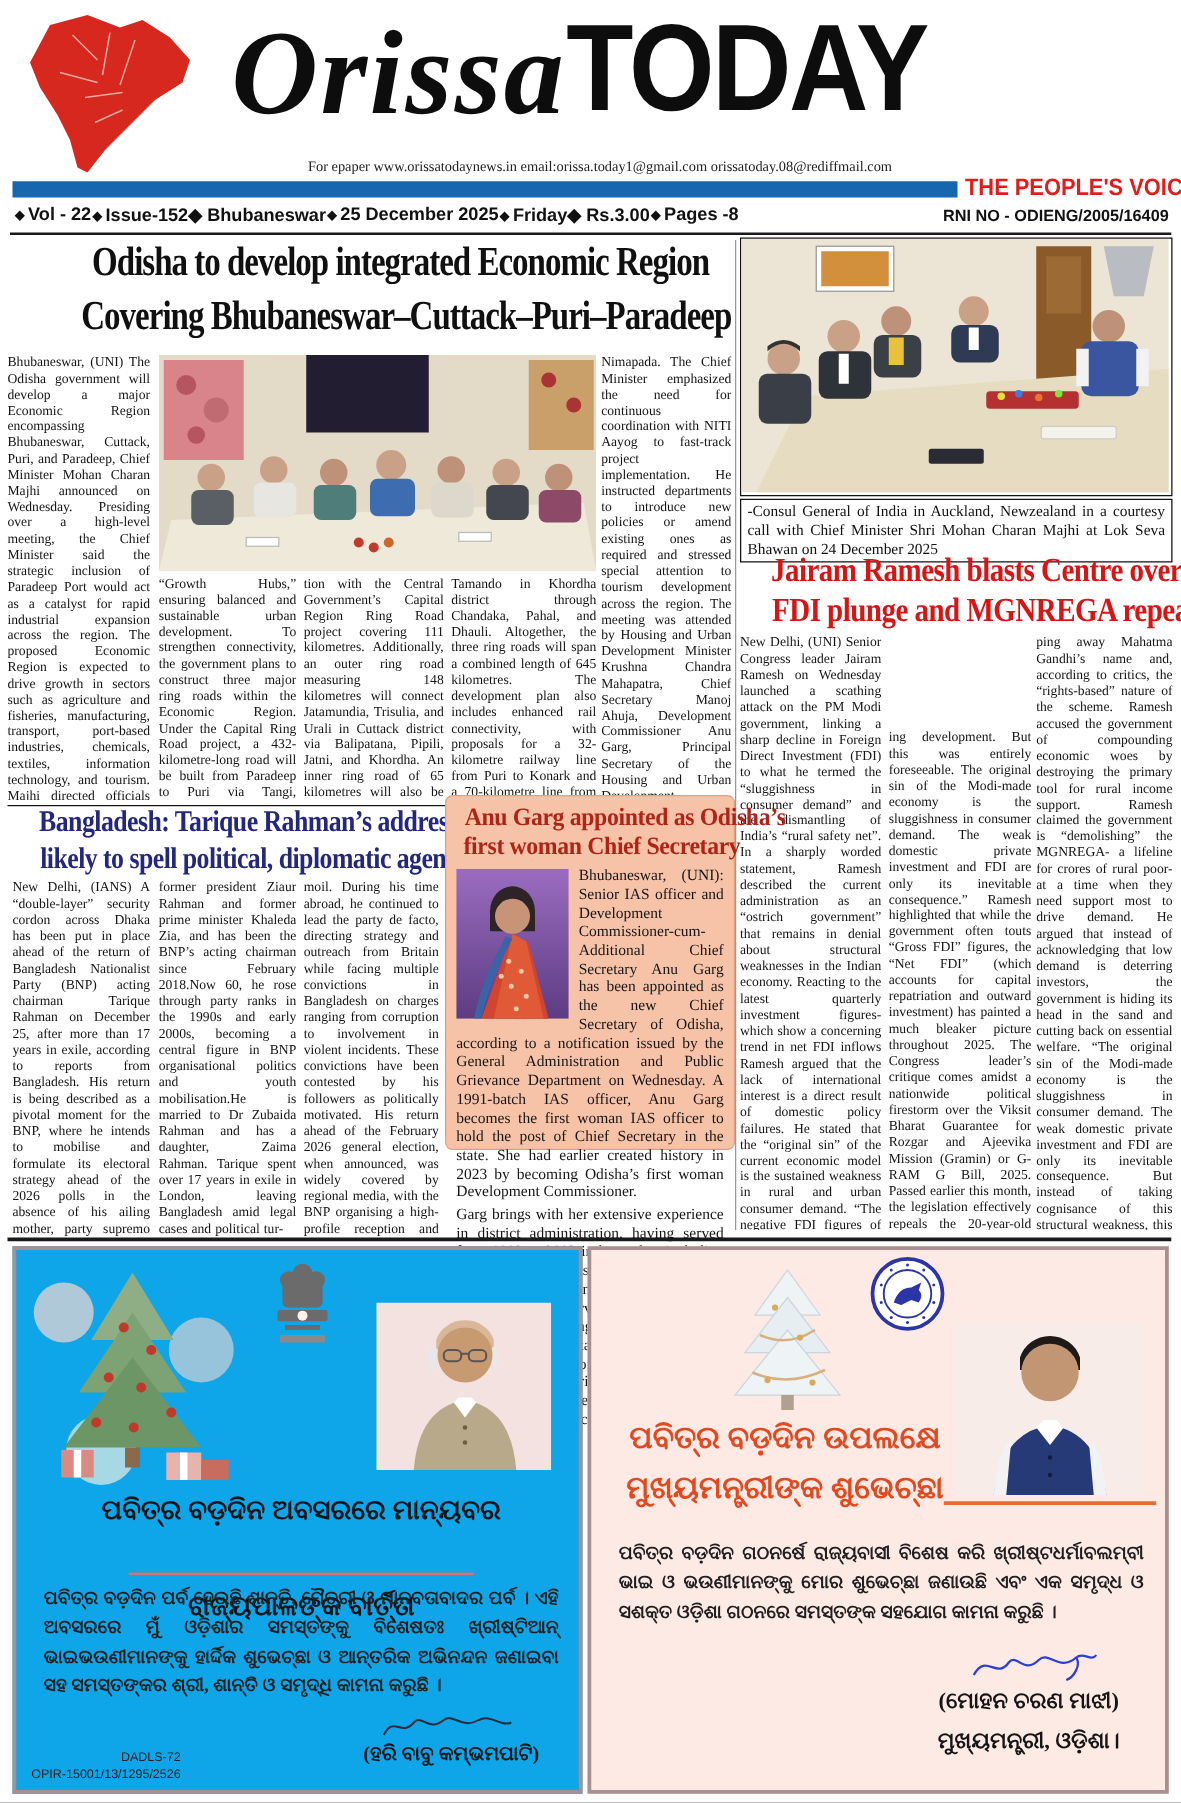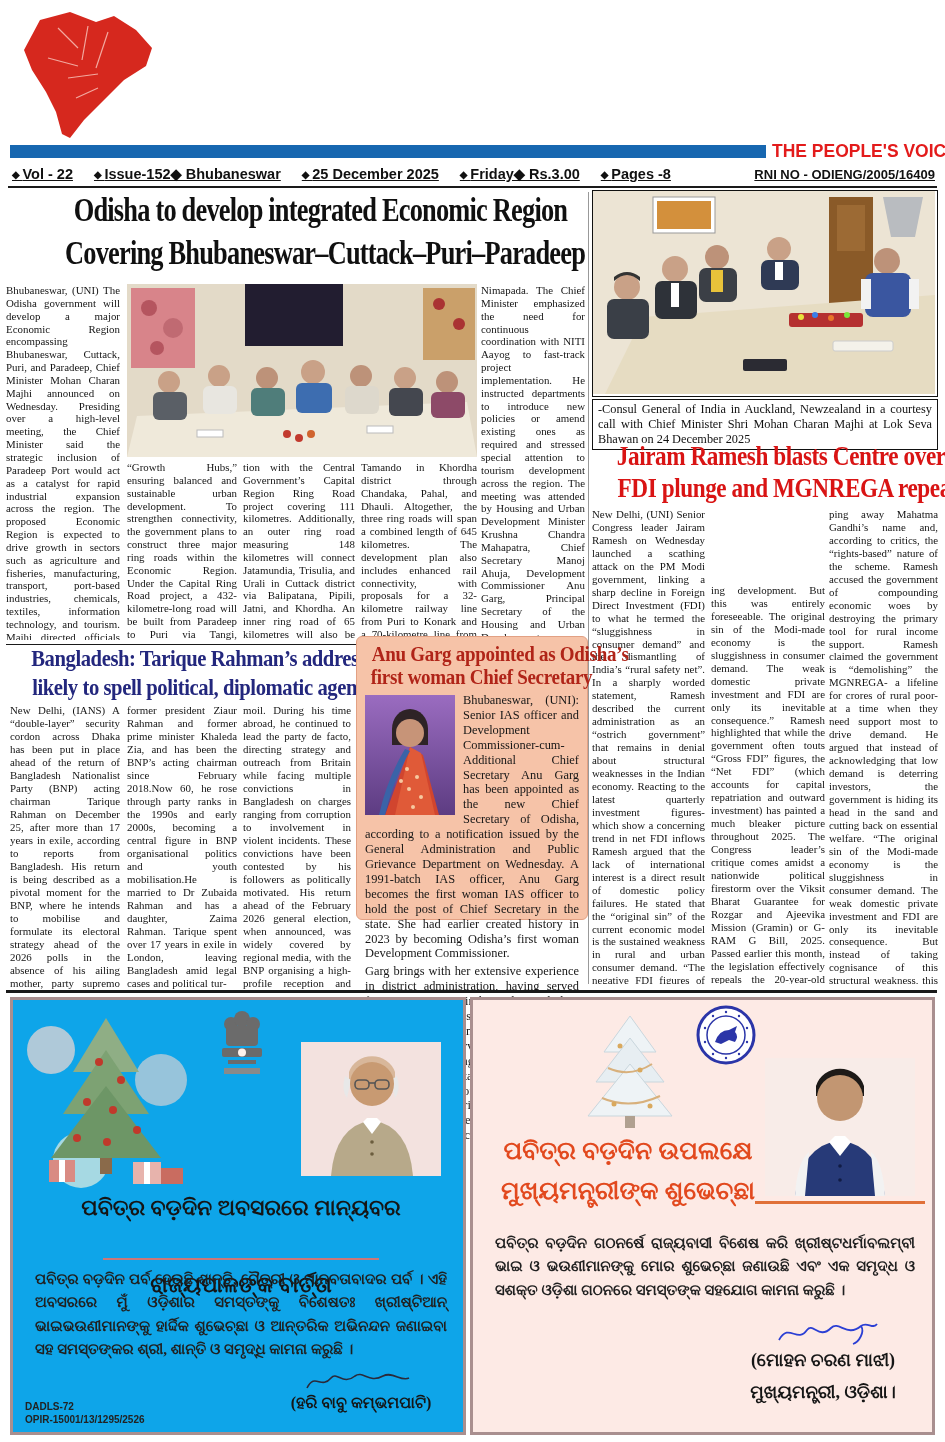--- a/index.html
+++ b/index.html
@@ -10,51 +10,56 @@
   .hl-line{display:inline-block;font-weight:bold;transform-origin:50% 50%;}
   .lead-hl{font-size:33px;letter-spacing:-1px;color:#101010;transform:scaleX(0.8);}
   .fdi-hl{font-size:27px;letter-spacing:-0.5px;color:#d91414;transform:scaleX(0.86);}
   .bd-hl{font-size:24px;letter-spacing:-0.5px;color:#23277d;transform:scaleX(0.86);}
   .ag-hl{font-size:20px;letter-spacing:-0.3px;color:#b02418;transform:scaleX(0.95);}
   .masthead-script{font-style:italic;font-weight:bold;font-size:96px;color:#0d0d0d;letter-spacing:2px;line-height:1;}
   .masthead-bold{font-family:"Liberation Sans",sans-serif;font-weight:bold;font-size:88px;color:#0d0d0d;letter-spacing:-2px;line-height:1;transform:scaleY(1.12);transform-origin:bottom;}
   .epaper{font-size:11.5px;color:#222;text-align:center;}
   .bluebar{background:#1767b0;}
   .tagline{font-family:"Liberation Sans",sans-serif;font-weight:bold;font-size:19px;color:#e31b1b;white-space:nowrap;transform:scaleX(0.92);transform-origin:left;}
-  .inforow{display:flex;align-items:flex-end;font-family:"Liberation Sans",sans-serif;font-weight:bold;font-size:14.5px;color:#111;gap:21px;text-decoration:underline;}
+  .inforow{display:flex;align-items:center;font-family:"Liberation Sans",sans-serif;font-weight:bold;font-size:14.5px;color:#111;gap:1px;}
   .info-item::before{content:"◆ ";font-size:10px;vertical-align:1px;}
   .rni{margin-left:auto;font-size:13px;letter-spacing:0;}
   .rule{background:#1a1a1a;}
   .photo-frame{border:1px solid #111;background:#fff;}
   .caption{font-size:12.3px;line-height:15px;text-align:justify;border:1px solid #111;padding:2px 5px;color:#111;}
   .ag-box{background:#f6c3a8;border:1px solid #e2a184;border-radius:6px;}
   .ag-body{font-size:12.4px;line-height:14.9px;text-align:justify;color:#161616;}
   .ag-photo{float:left;width:90px;height:120px;margin:2px 8px 2px 0;}
   .ad-frame{border:3px solid #a98f8f;box-sizing:border-box;}
   .ad-left-bg{background:#0ea5e9;}
   .ad-right-bg{background:#fdeae5;}
   .odia-head{font-weight:bold;text-align:center;color:#151515;font-size:22px;line-height:1.45;}
   .odia-head-red{font-weight:bold;text-align:center;color:#e2491e;font-size:25px;line-height:1.5;}
   .odia-body{font-size:15px;line-height:1.55;text-align:justify;color:#202020;font-weight:bold;}
-  .ad-codes{font-family:"Liberation Sans",sans-serif;font-weight:bold;font-size:10px;color:#222;line-height:1.3;}
+  .ad-codes{font-family:"Liberation Sans",sans-serif;font-weight:normal;font-size:10px;color:#222;line-height:1.3;text-align:right;}
   .sig-name{font-weight:bold;font-size:16px;color:#151515;text-align:center;}
   .sig-name-blue{font-weight:bold;font-size:18px;color:#151515;text-align:center;}
   .vrule{background:#999;width:1px;}
 </style>
 </head>
 <body>
 
 <div class="page">
 
   <div class="abs" style="left:18px;top:8px;width:150px;height:140px;">
     <svg width="150" height="140" viewBox="0 0 150 140">
       <path d="M22,12 L52,4 L78,14 L96,8 L118,22 L134,40 L128,58 L106,72 L88,90 L66,112 L52,130 L44,126 L38,104 L28,84 L14,62 L6,42 Z" fill="#d6281e"></path>
       <path d="M40,20 L60,40 M70,18 L64,52 M90,24 L78,60 M50,70 L80,66 M30,50 L60,58 M58,90 L80,80" stroke="#f2a9a0" stroke-width="1.2" fill="none"></path>
     </svg>
   </div>
+  <div class="abs" style="left:185px;top:10px;width:740px;height:120px;display:flex;align-items:baseline;">
+    <span class="masthead-script">Orissa</span>
+    <span class="masthead-bold">TODAY</span>
+  </div>
+  <div class="abs epaper" style="left:200px;top:128px;width:560px;">For epaper www.orissatodaynews.in email:orissa.today1@gmail.com orissatoday.08@rediffmail.com</div>
   <div class="abs bluebar" style="left:10px;top:145px;width:756px;height:13px;"></div>
   <div class="abs tagline" style="left:772px;top:140px;">THE PEOPLE'S VOICE</div>
   <div class="abs inforow" style="left:12px;top:162px;width:923px;height:20px;">
     <span class="info-item">Vol - 22</span>
     <span class="info-item">Issue-152◆ Bhubaneswar</span>
     <span class="info-item">25 December 2025</span>
     <span class="info-item">Friday◆  Rs.3.00</span>
     <span class="info-item">Pages -8</span>
     <span class="rni">RNI NO - ODIENG/2005/16409</span>
   </div>

